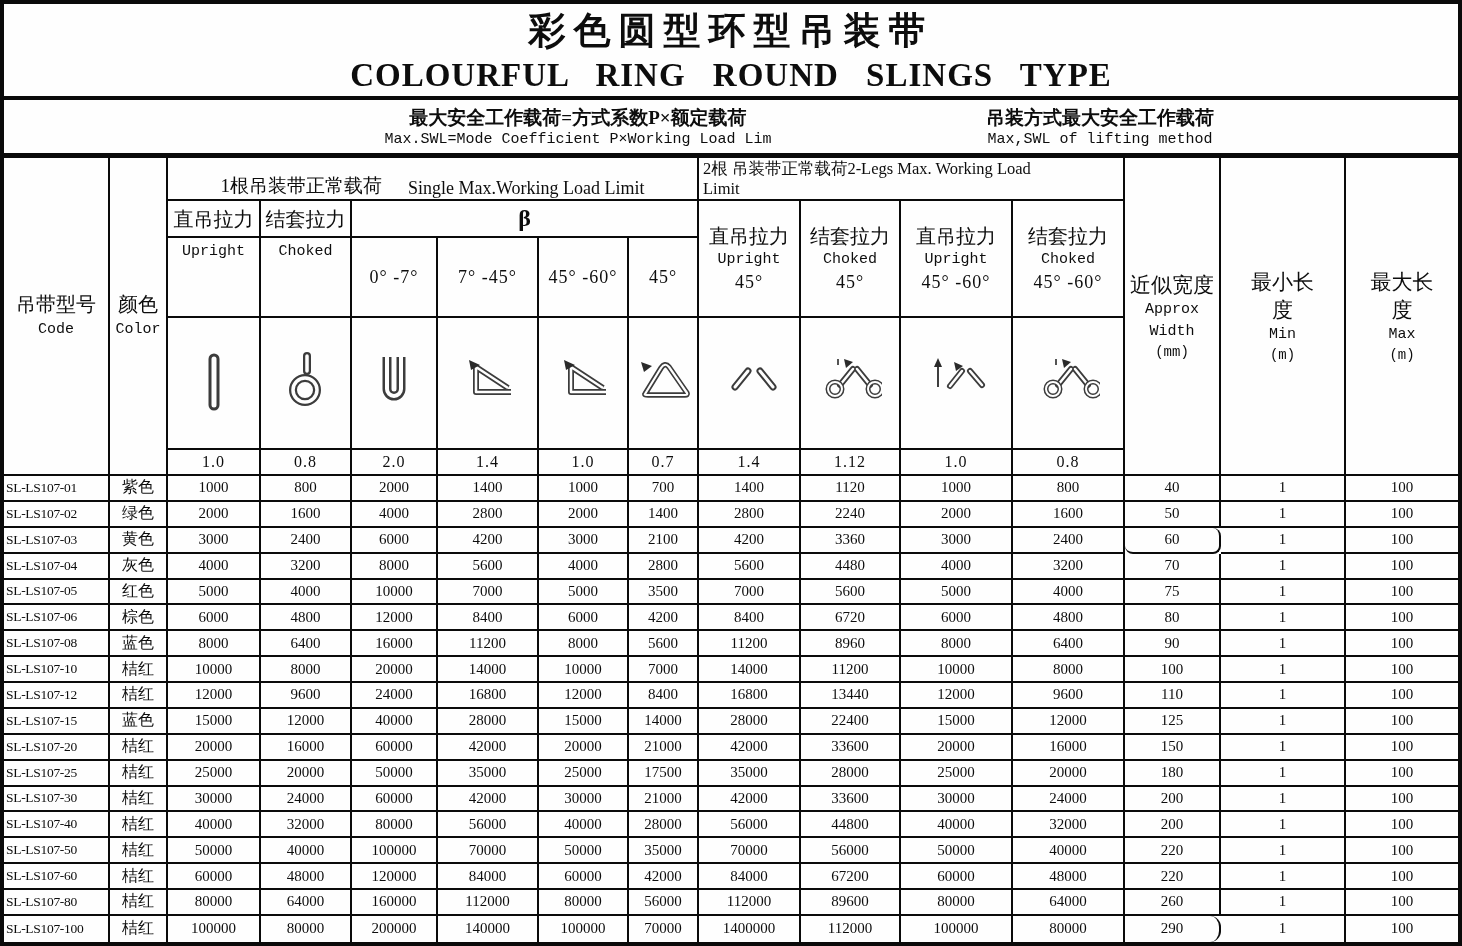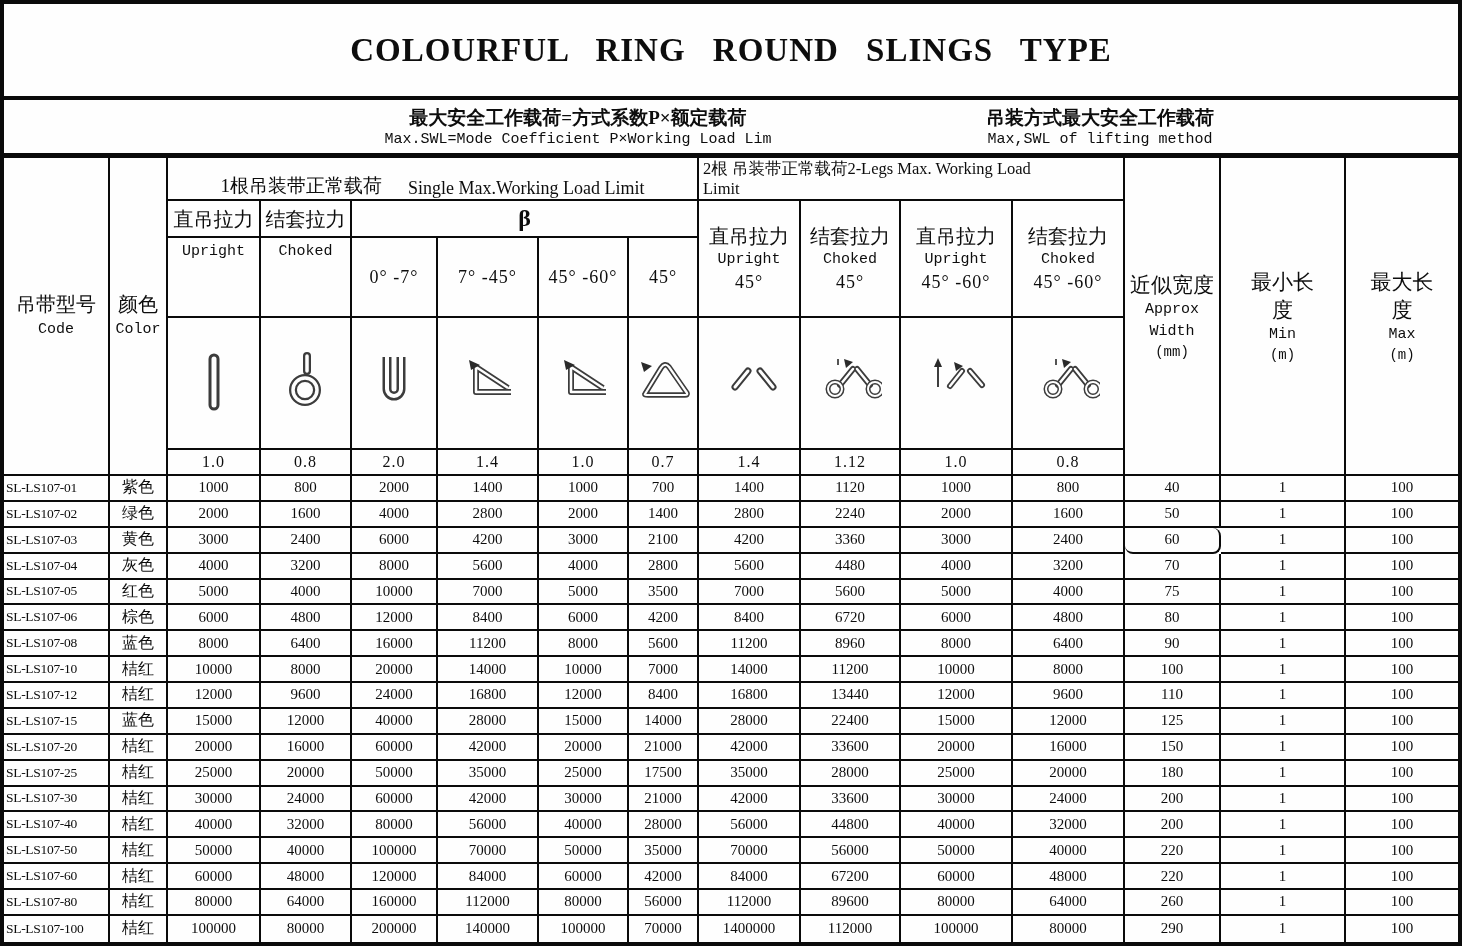--- a/index.html
+++ b/index.html
@@ -43,20 +43,21 @@
   .colorname{font-size:16px;}
   .num{font-size:15px;}
   svg{display:block;}
 </style>
 </head>
 <body>
 
 <div class="sheet">
 
   <div class="title-block">
+    <div class="title-zh">彩色圆型环型吊装带</div>
     <div class="title-en">COLOURFUL RING ROUND SLINGS TYPE</div>
   </div>
 
   <div class="subtitle-band">
     <div class="sub right">
       <div class="sub-zh">吊装方式最大安全工作载荷</div>
       <div class="sub-en">Max,SWL of lifting method</div>
     </div>
     <div class="sub left">
       <div class="sub-zh">最大安全工作载荷=方式系数P×额定载荷</div>
@@ -490,17 +491,17 @@
       <div class="cell num no-b" style="grid-area: 23 / 3;">100000</div>
       <div class="cell num no-b" style="grid-area: 23 / 4;">80000</div>
       <div class="cell num no-b" style="grid-area: 23 / 5;">200000</div>
       <div class="cell num no-b" style="grid-area: 23 / 6;">140000</div>
       <div class="cell num no-b" style="grid-area: 23 / 7;">100000</div>
       <div class="cell num no-b" style="grid-area: 23 / 8;">70000</div>
       <div class="cell num no-b" style="grid-area: 23 / 9;">1400000</div>
       <div class="cell num no-b" style="grid-area: 23 / 10;">112000</div>
       <div class="cell num no-b" style="grid-area: 23 / 11;">100000</div>
       <div class="cell num no-b" style="grid-area: 23 / 12;">80000</div>
-      <div class="cell num no-b" style="grid-area: 23 / 13;">290</div>
+      <div class="cell num no-b" style="grid-area: 23 / 13; border-radius: 11px;">290</div>
       <div class="cell num no-b" style="grid-area: 23 / 14;">1</div>
       <div class="cell num no-r no-b" style="grid-area: 23 / 15;">100</div>
     </div>
 </div>
 
 </body></html>

